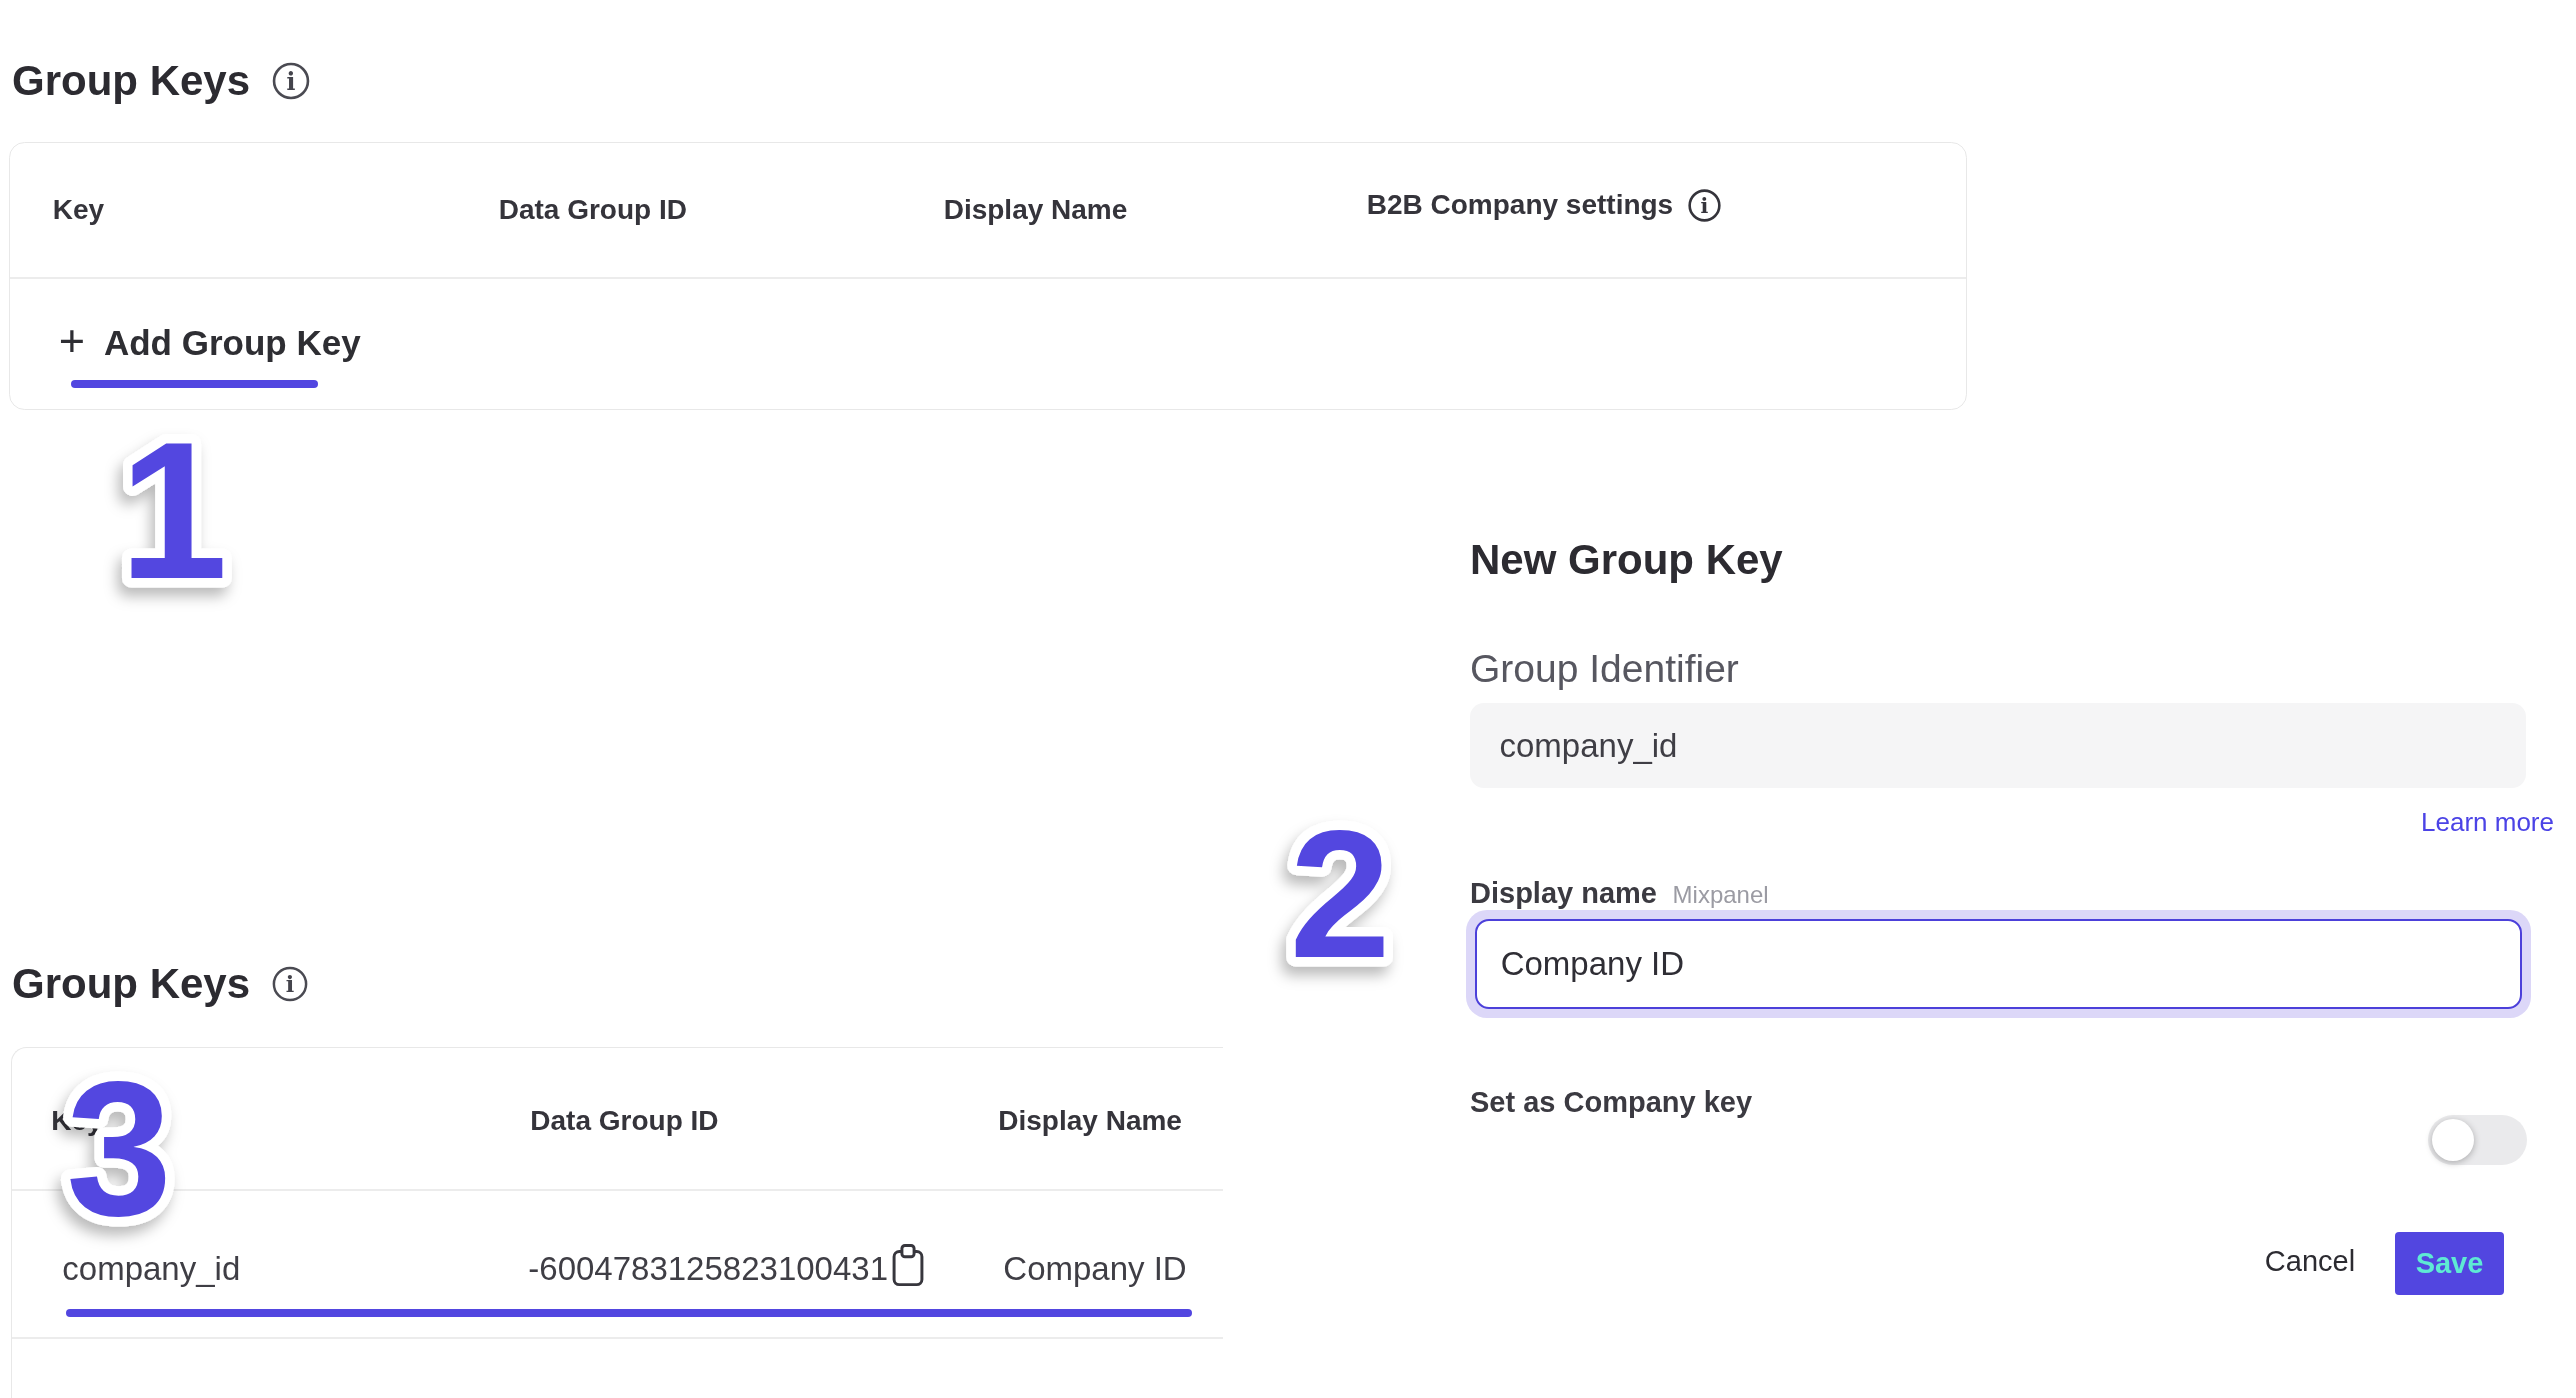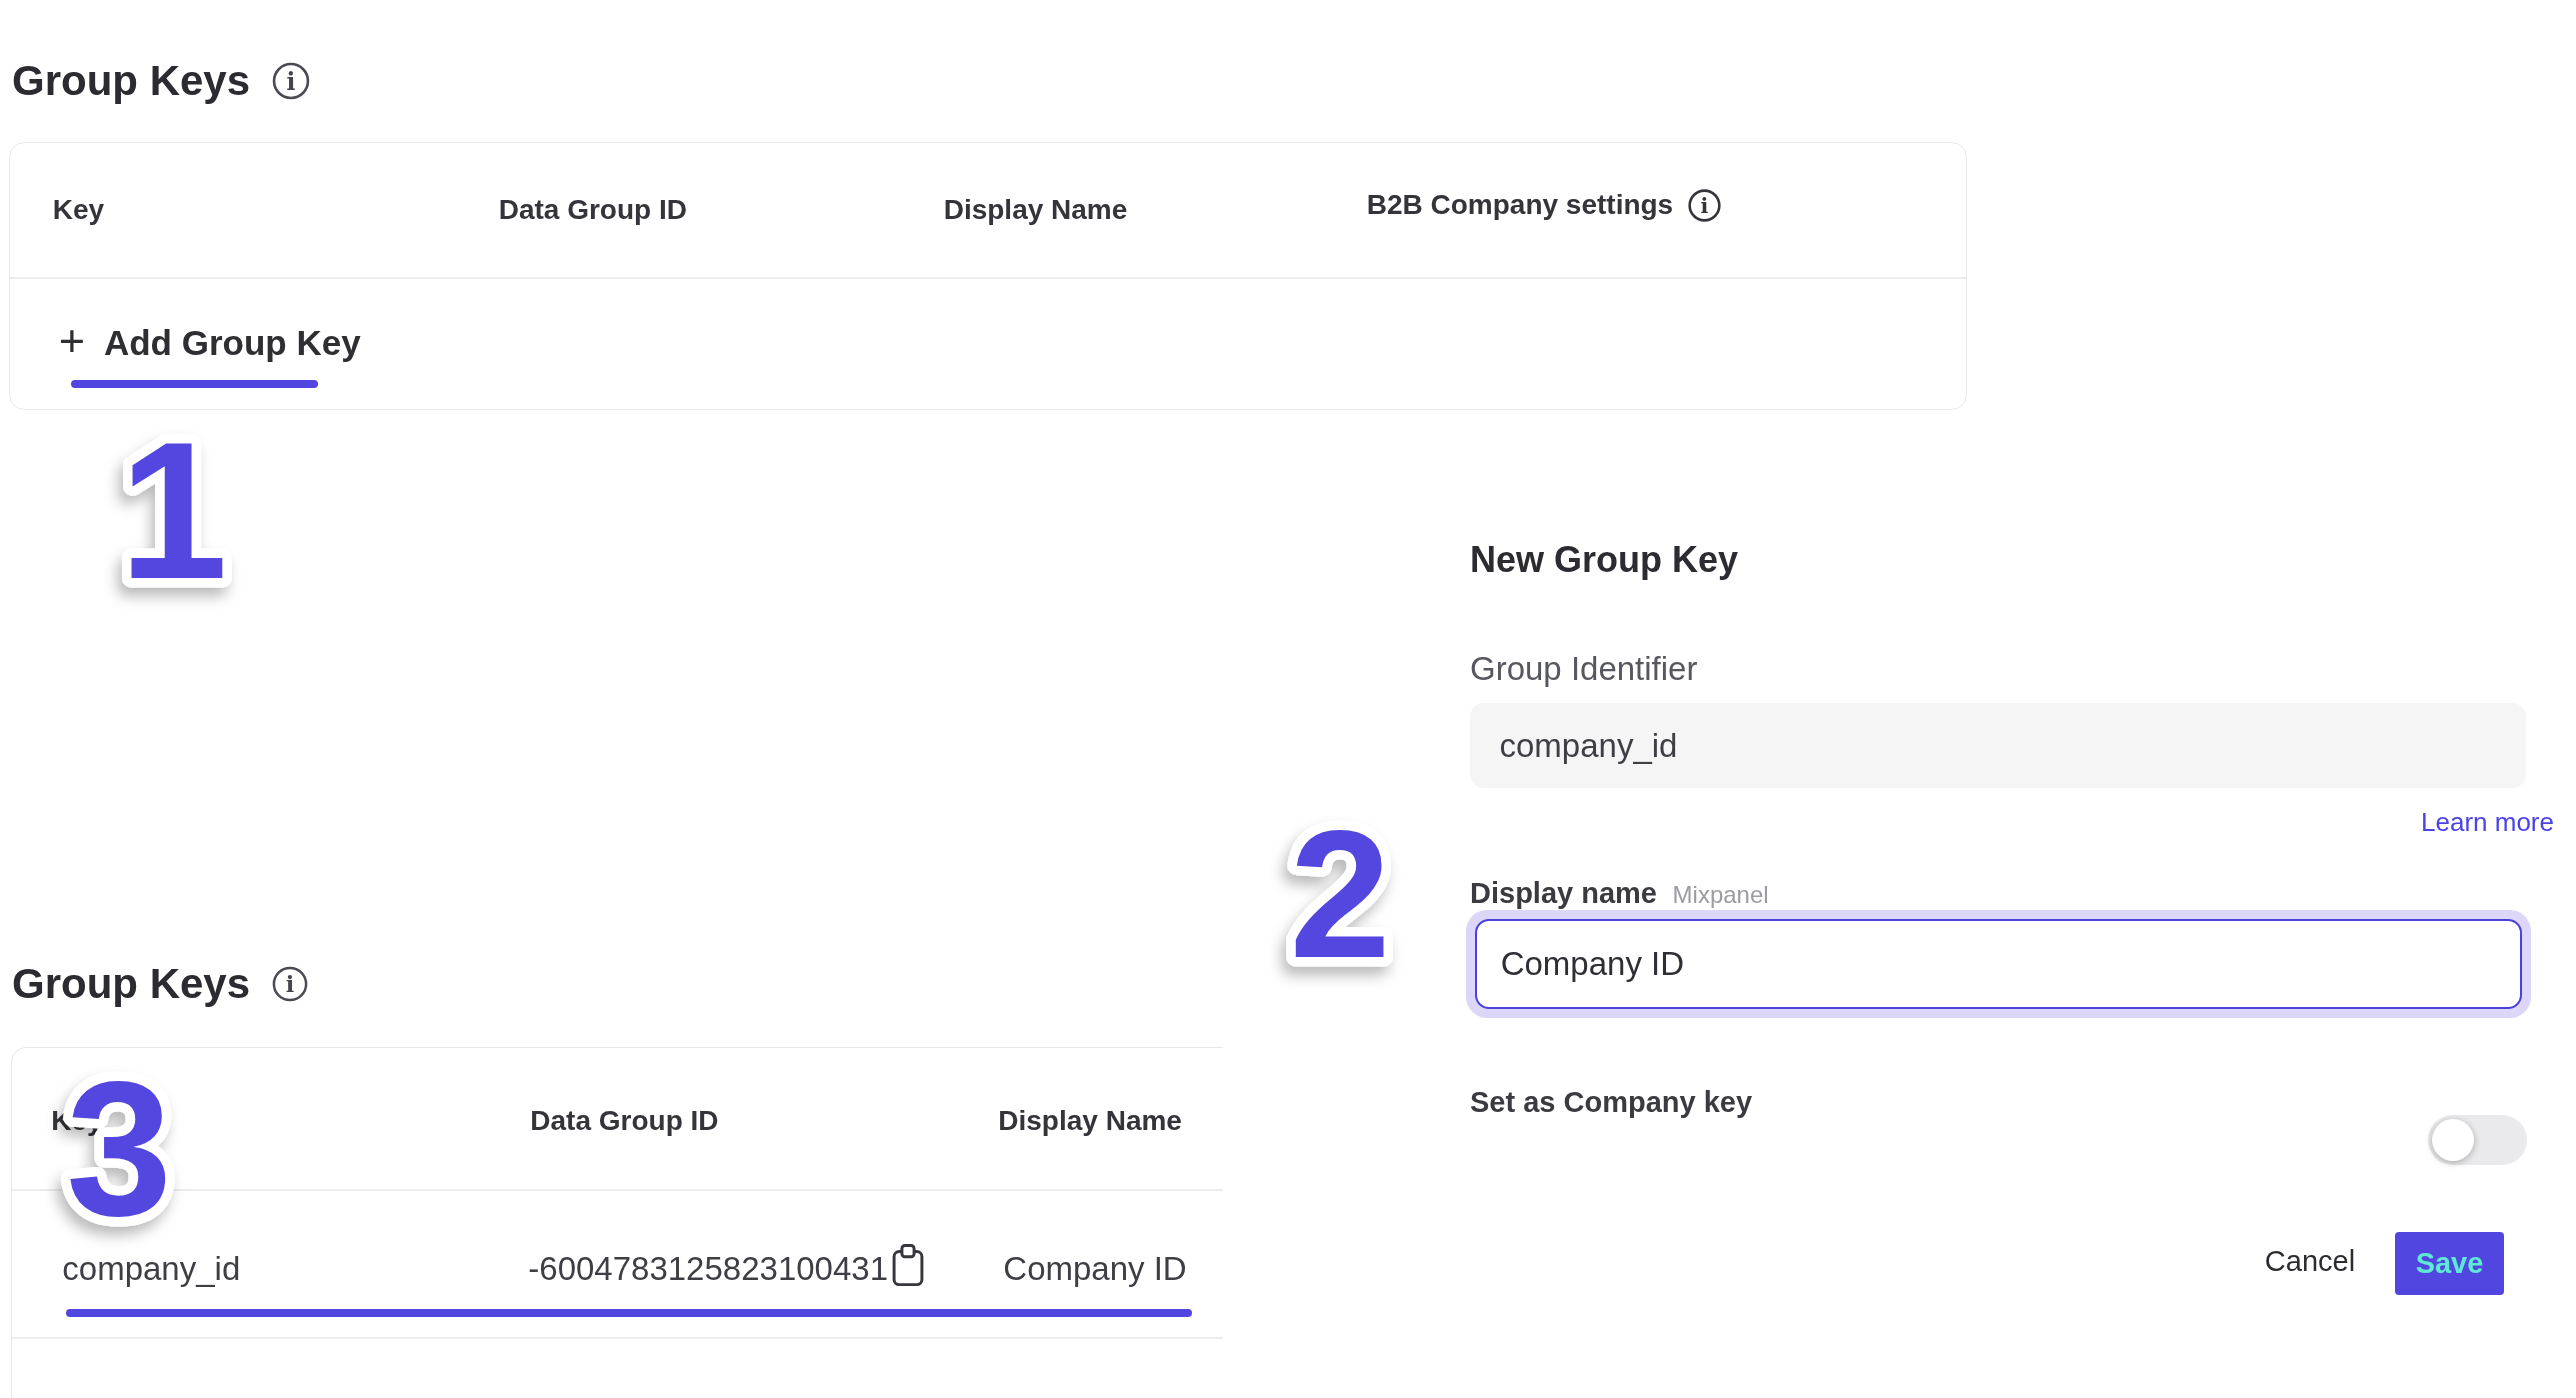--- a/index.html
+++ b/index.html
@@ -16,22 +16,22 @@
   .card-clipped{border-right:none;border-bottom:none;border-radius:15.6px 0 0 0;}
   .th{position:absolute;font-size:28px;line-height:33px;font-weight:700;color:#35343b;white-space:nowrap;}
   .th-flex{display:flex;align-items:flex-start;gap:14px;}
   .td{position:absolute;font-size:33px;line-height:40px;font-weight:400;color:#3f3e45;white-space:nowrap;}
   .divider{position:absolute;left:0;right:0;height:1.7px;background:var(--divider,#ececec);}
   .add-row{position:absolute;display:flex;align-items:center;gap:19px;cursor:pointer;background:none;border:none;padding:0;font-family:inherit;}
   .plus{font-size:45px;font-weight:300;color:#2e2e33;line-height:45px;transform:translateY(-1.7px);}
   .add-label{font-size:35px;font-weight:600;color:#2e2e33;white-space:nowrap;}
   .underline{position:absolute;height:7.8px;border-radius:4.3px;background:var(--accent,#5246e0);}
   
-  .form-title{position:absolute;font-size:36px;line-height:49px;font-weight:700;color:#2c2b31;white-space:nowrap;}
-  .label{position:absolute;font-size:33px;line-height:36px;font-weight:400;color:#575760;white-space:nowrap;}
+  .form-title{position:absolute;font-size:42px;line-height:49px;font-weight:700;color:#2c2b31;white-space:nowrap;}
+  .label{position:absolute;font-size:39px;line-height:36px;font-weight:400;color:#575760;white-space:nowrap;}
   .label-row{position:absolute;display:flex;align-items:baseline;gap:15.6px;white-space:nowrap;}
   .label-strong{font-size:29px;font-weight:700;color:#3b3a41;}
   .optional{font-size:24px;font-weight:400;color:#9b9ba3;}
   .helper{position:absolute;font-size:26px;line-height:33px;color:#9b9ba3;white-space:nowrap;}
   .link{color:var(--link,#4b43e6);font-weight:500;text-decoration:none;cursor:pointer;}
   .input-plain{position:absolute;box-sizing:border-box;border:none;outline:none;
     background:var(--input_bg,#f5f5f6);border-radius:14px;padding:0 29.5px;
     font-family:"Liberation Sans",sans-serif;font-size:33px;color:#3f3e45;}
   .focus-halo{position:absolute;background:var(--focus_halo,#dcd7f8);border-radius:21px;}
   .input-focus{position:absolute;left:8.7px;top:8.7px;width:calc(100% - 17.4px);height:calc(100% - 17.4px);

